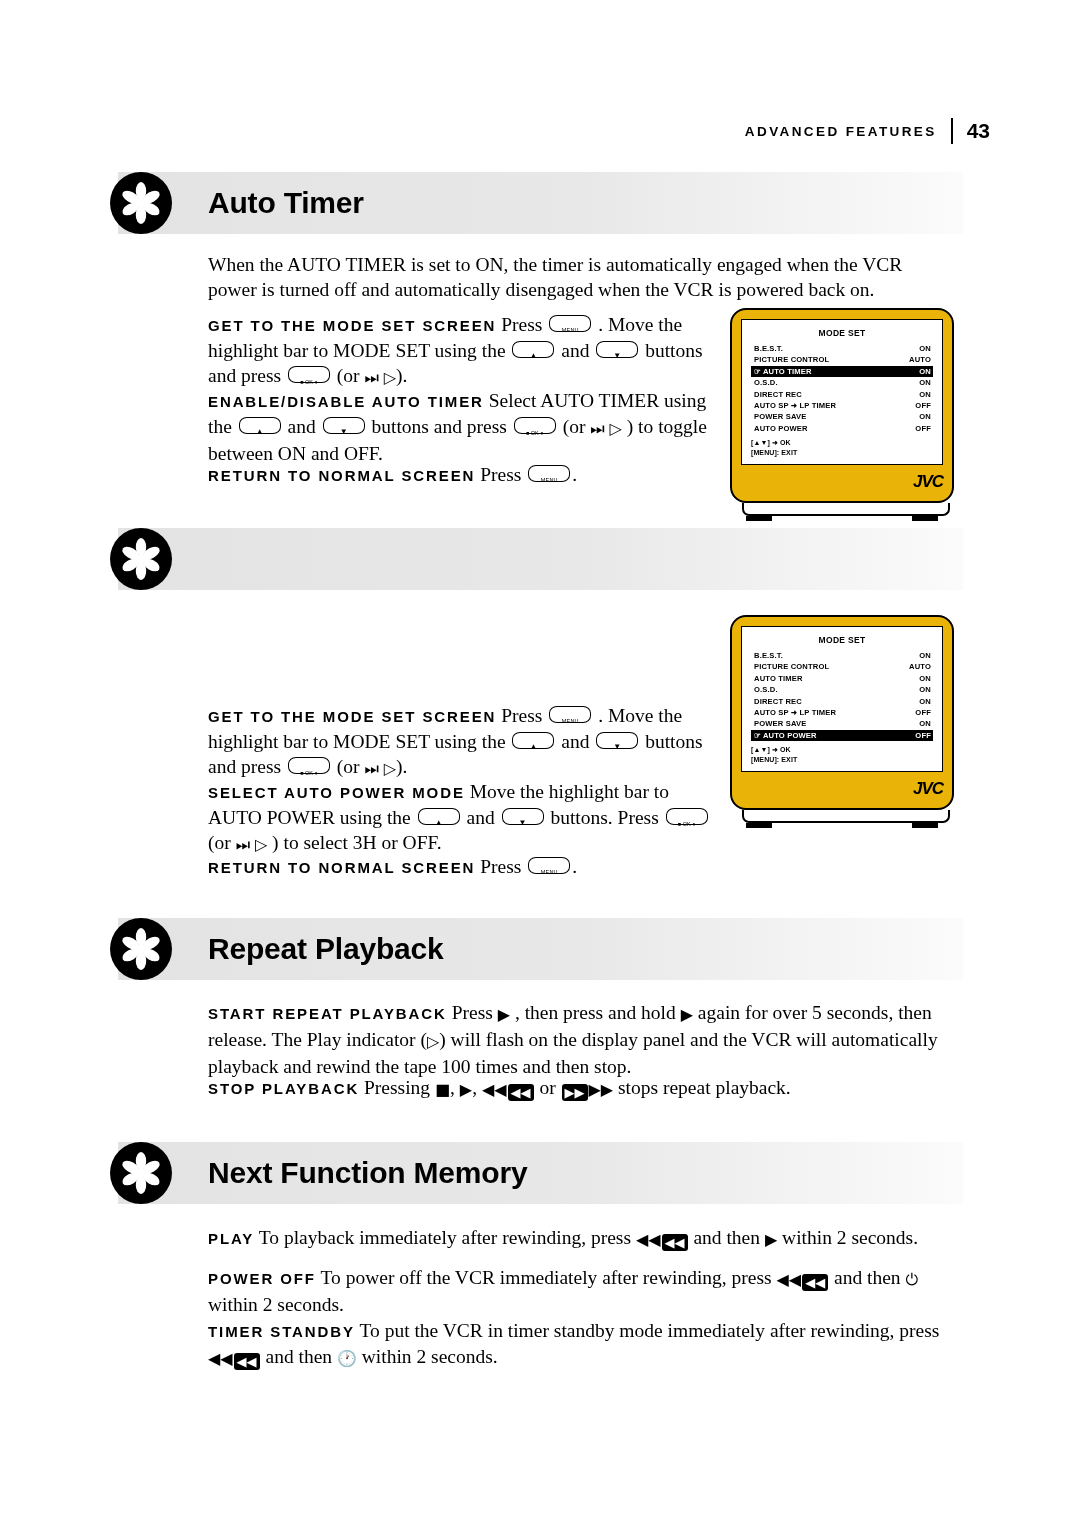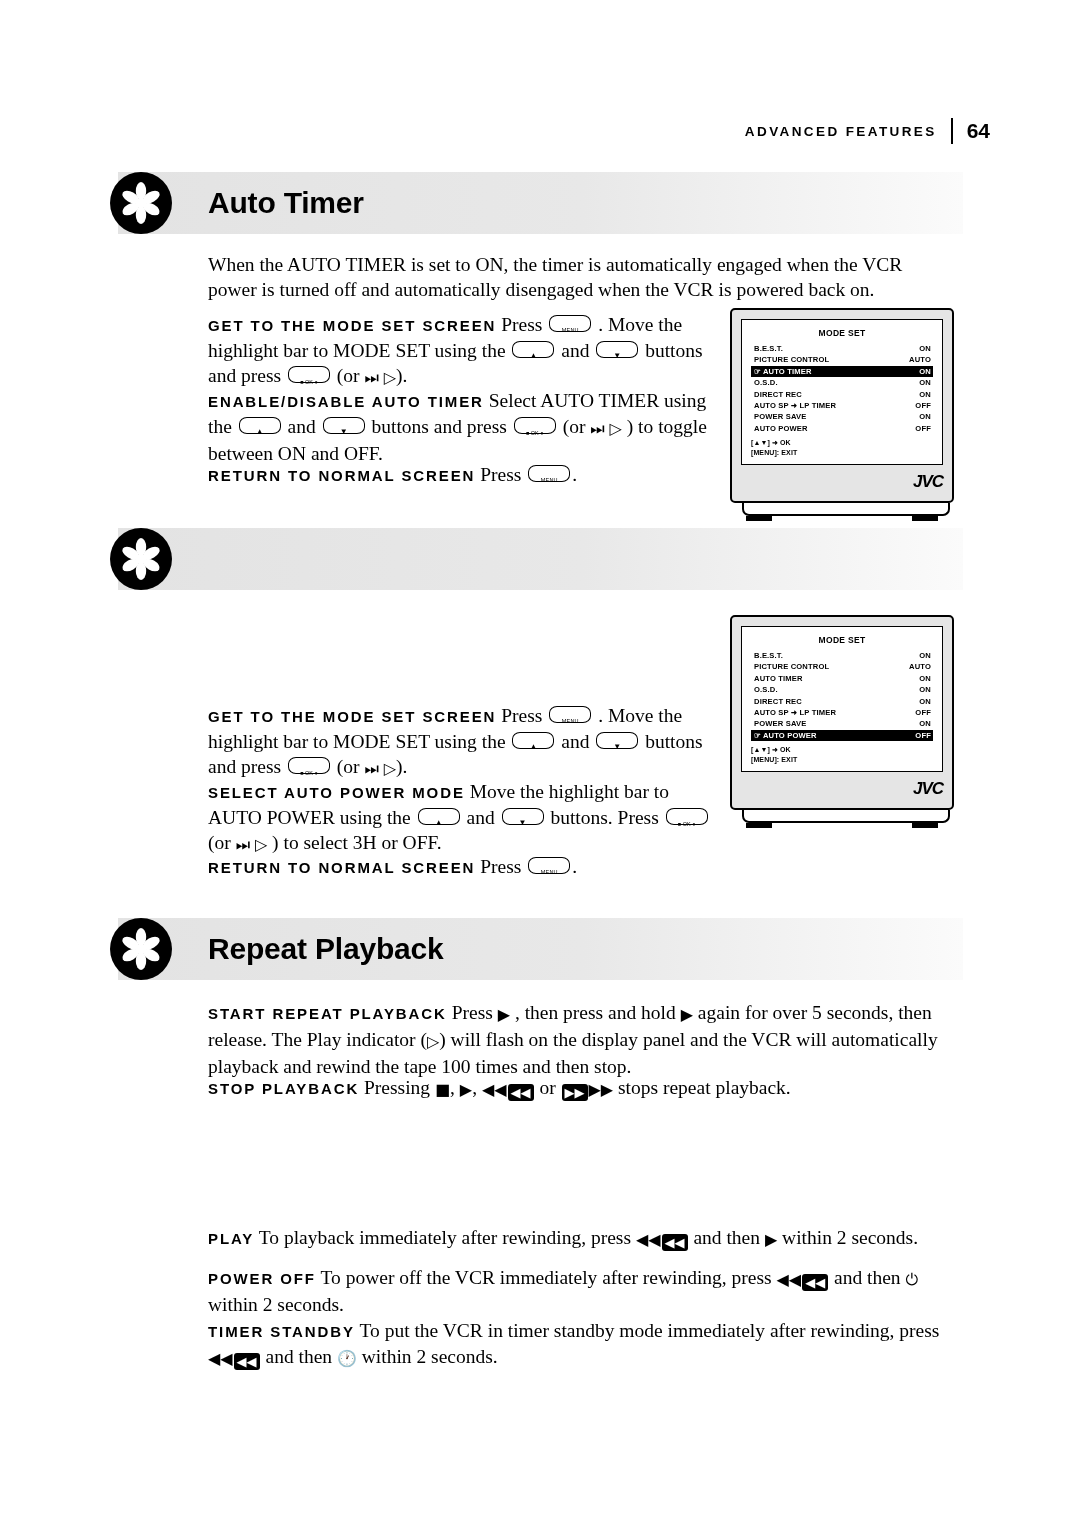--- a/index.html
+++ b/index.html
@@ -162,22 +162,22 @@
 
   
   .tv {
     position: absolute;
     width: 232px;
   }
   .tv-body {
     position: relative;
     width: 224px;
     border: 2.4px solid #000;
-    border-radius: 5px;
-    background: #e5e5e5;
+    border-radius: 16px;
+    background: #eab308;
     box-sizing: border-box;
     padding: 9px;
   }
   .tv-screen {
     border: 1.6px solid #000;
     background: #fff;
     position: relative;
     box-sizing: border-box;
     padding: 8px 9px 6px 9px;
     height: 146px;
@@ -274,21 +274,21 @@
   }
 </style>
 </head>
 <body>
 
 <div class="page">
 
   <div class="header">
     <span class="header-label">ADVANCED FEATURES</span>
     <span class="header-rule"></span>
-    <span class="header-page">64</span>
+    <span class="header-page">43</span>
   </div>
 
   <div class="banner" style="top:172px;">
     <div class="flower">
       <svg width="62" height="62" viewBox="0 0 62 62">
         <g fill="#ffffff" transform="translate(31,31)">
           <g>
             <ellipse cx="0" cy="-12" rx="5.2" ry="9"></ellipse>
             <ellipse cx="0" cy="-12" rx="5.2" ry="9" transform="rotate(60)"></ellipse>
             <ellipse cx="0" cy="-12" rx="5.2" ry="9" transform="rotate(120)"></ellipse>
@@ -560,20 +560,36 @@
     <span class="steplabel">STOP PLAYBACK</span>
     <span>Pressing</span>
     <span class="sym">■</span><span>,</span>
     <span class="sym">▶</span>,
     <span class="sym">◀◀</span><span class="btnblk">◀◀</span>
     <span>or</span>
     <span class="btnblk">▶▶</span><span class="sym">▶▶</span>
     <span>stops repeat playback.</span>
   </div>
 
+  <div class="banner" style="top:1142px;">
+    <div class="flower">
+      <svg width="62" height="62" viewBox="0 0 62 62">
+        <g fill="#ffffff" transform="translate(31,31)">
+          <ellipse cx="0" cy="-12" rx="5.2" ry="9"></ellipse>
+          <ellipse cx="0" cy="-12" rx="5.2" ry="9" transform="rotate(60)"></ellipse>
+          <ellipse cx="0" cy="-12" rx="5.2" ry="9" transform="rotate(120)"></ellipse>
+          <ellipse cx="0" cy="-12" rx="5.2" ry="9" transform="rotate(180)"></ellipse>
+          <ellipse cx="0" cy="-12" rx="5.2" ry="9" transform="rotate(240)"></ellipse>
+          <ellipse cx="0" cy="-12" rx="5.2" ry="9" transform="rotate(300)"></ellipse>
+          <circle cx="0" cy="0" r="5.4"></circle>
+        </g>
+      </svg>
+    </div>
+    <div class="banner-title">Next Function Memory</div>
+  </div>
 
   <div class="para" style="left:208px; top:1225px; width:755px;">
     <span class="steplabel">PLAY</span>
     <span>To playback immediately after rewinding, press</span>
     <span class="sym">◀◀</span><span class="btnblk">◀◀</span>
     <span>and then</span>
     <span class="sym">▶</span>
     <span>within 2 seconds.</span>
   </div>
 

